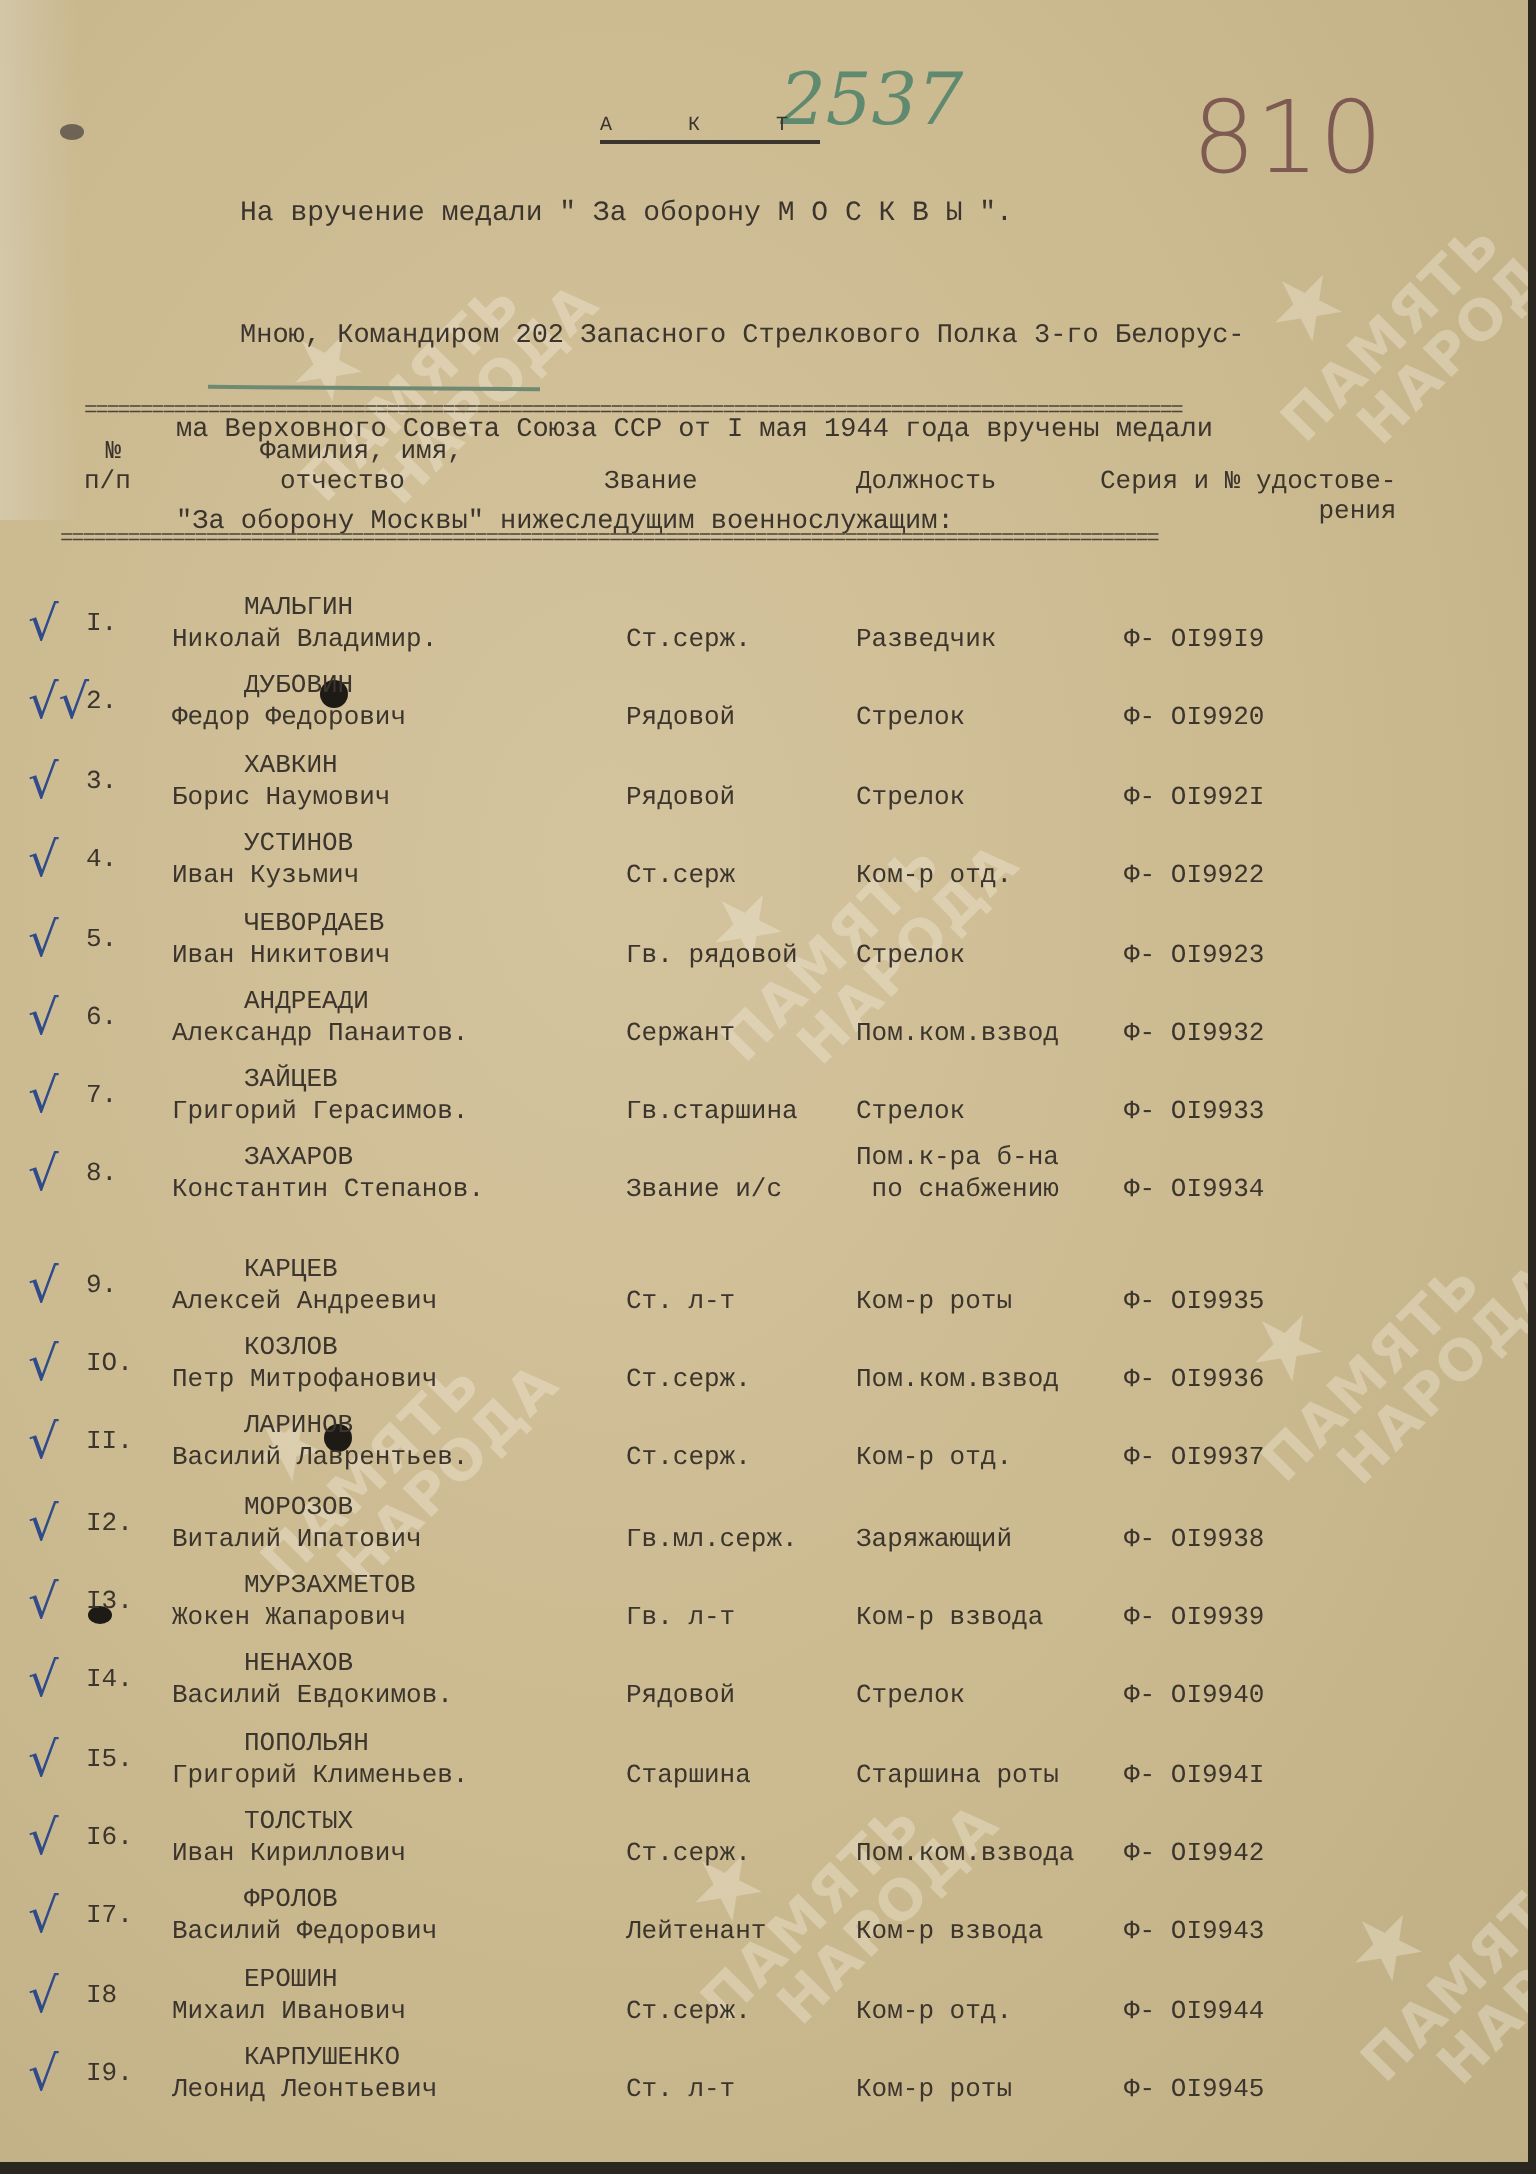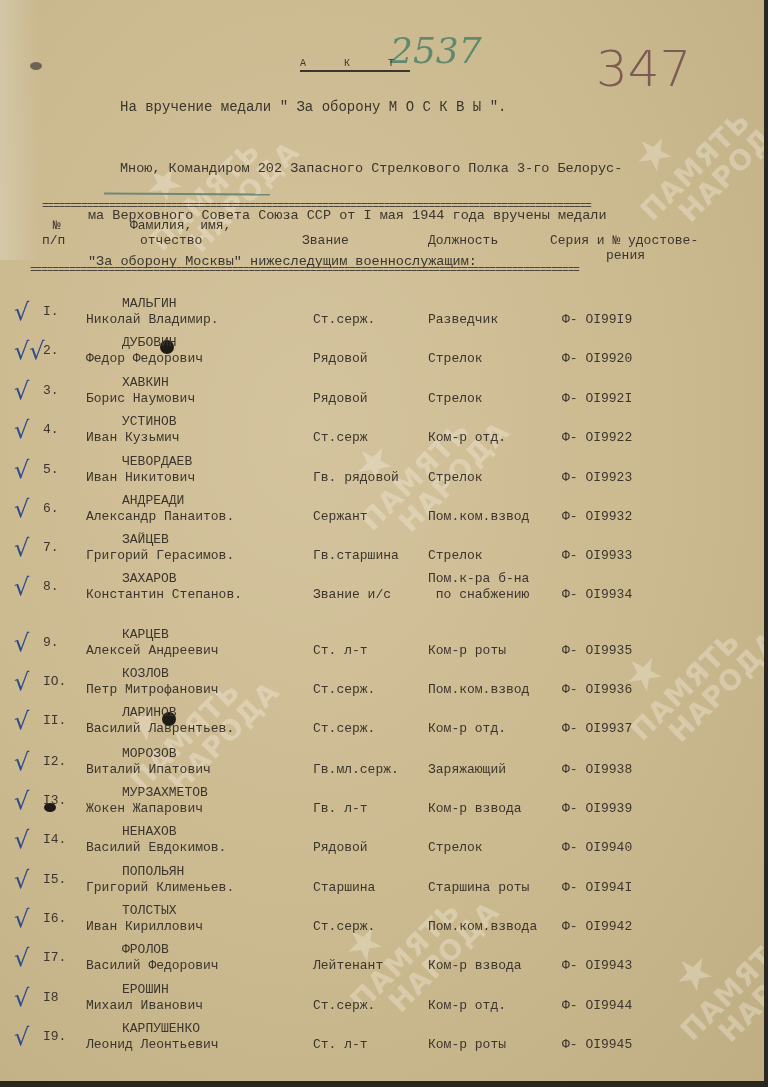--- a/index.html
+++ b/index.html
@@ -111,21 +111,21 @@
     <span class="l1">ПАМЯТЬ</span>
     <span class="l2">НАРОДА</span>
   </div>
 
   <div class="hole" style="left:30px; top:62px; width:12px; height:8px; background:#6d6456;"></div>
   <div class="hole" style="left:160px; top:340px;"></div>
   <div class="hole" style="left:162px; top:712px;"></div>
   <div class="hole" style="left:44px; top:803px; width:12px; height:9px;"></div>
 
   <div class="hand hand-number">2537</div>
-  <div class="hand archive-number">347</div>
+  <div class="hand archive-number">810</div>
   <div class="title">А К Т</div>
   <div class="subtitle">На вручение медали " За оборону М О С К В Ы ".</div>
 
   <div class="intro">
     <div style="margin-left:32px;">Мною, Командиром 202 Запасного Стрелкового Полка 3-го Белорус-</div>
     <div>ма Верховного Совета Союза ССР от I мая 1944 года вручены медали</div>
     <div>"За оборону Москвы" нижеследущим военнослужащим:</div>
   </div>
   <div class="intro-underline"></div>
 
@@ -135,21 +135,21 @@
     <div style="margin-left:-6px;">п/п</div>
   </div>
   <div class="th" style="left:130px; top:218px;">
     <div>Фамилия, имя,</div>
     <div style="margin-left:10px;">отчество</div>
   </div>
   <div class="th" style="left:302px; top:233px;">Звание</div>
   <div class="th" style="left:428px; top:233px;">Должность</div>
   <div class="th" style="left:550px; top:233px;">
     <div>Серия и № удостове-</div>
-    <div style="margin-left:56px;">рения</div>
+    <div style="margin-left:56px;text-align:right;">рения</div>
   </div>
   <div class="rule rule-bottom">==================================================================================================</div>
 
   <div id="rows">
       <div class="row" style="top: 296px;">
         <span class="mark">√</span>
         <span class="num">I.</span>
         <span class="surname">МАЛЬГИН</span>
         <span class="given">Николай Владимир.</span>
         <span class="rank">Ст.серж.</span>

